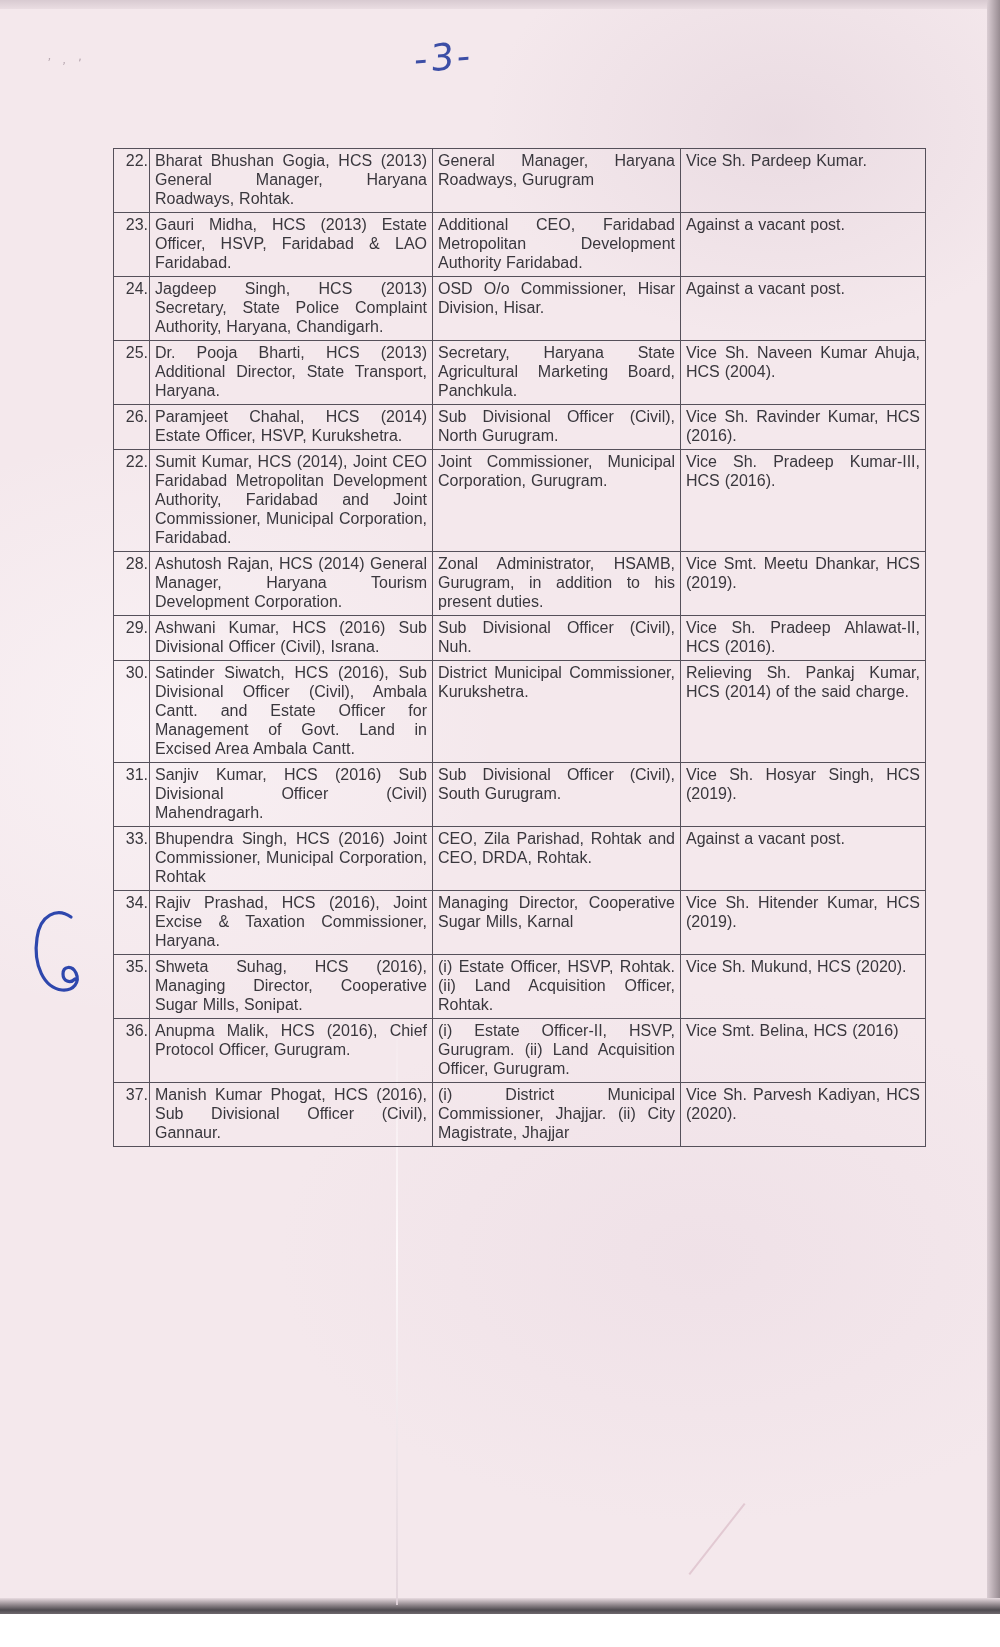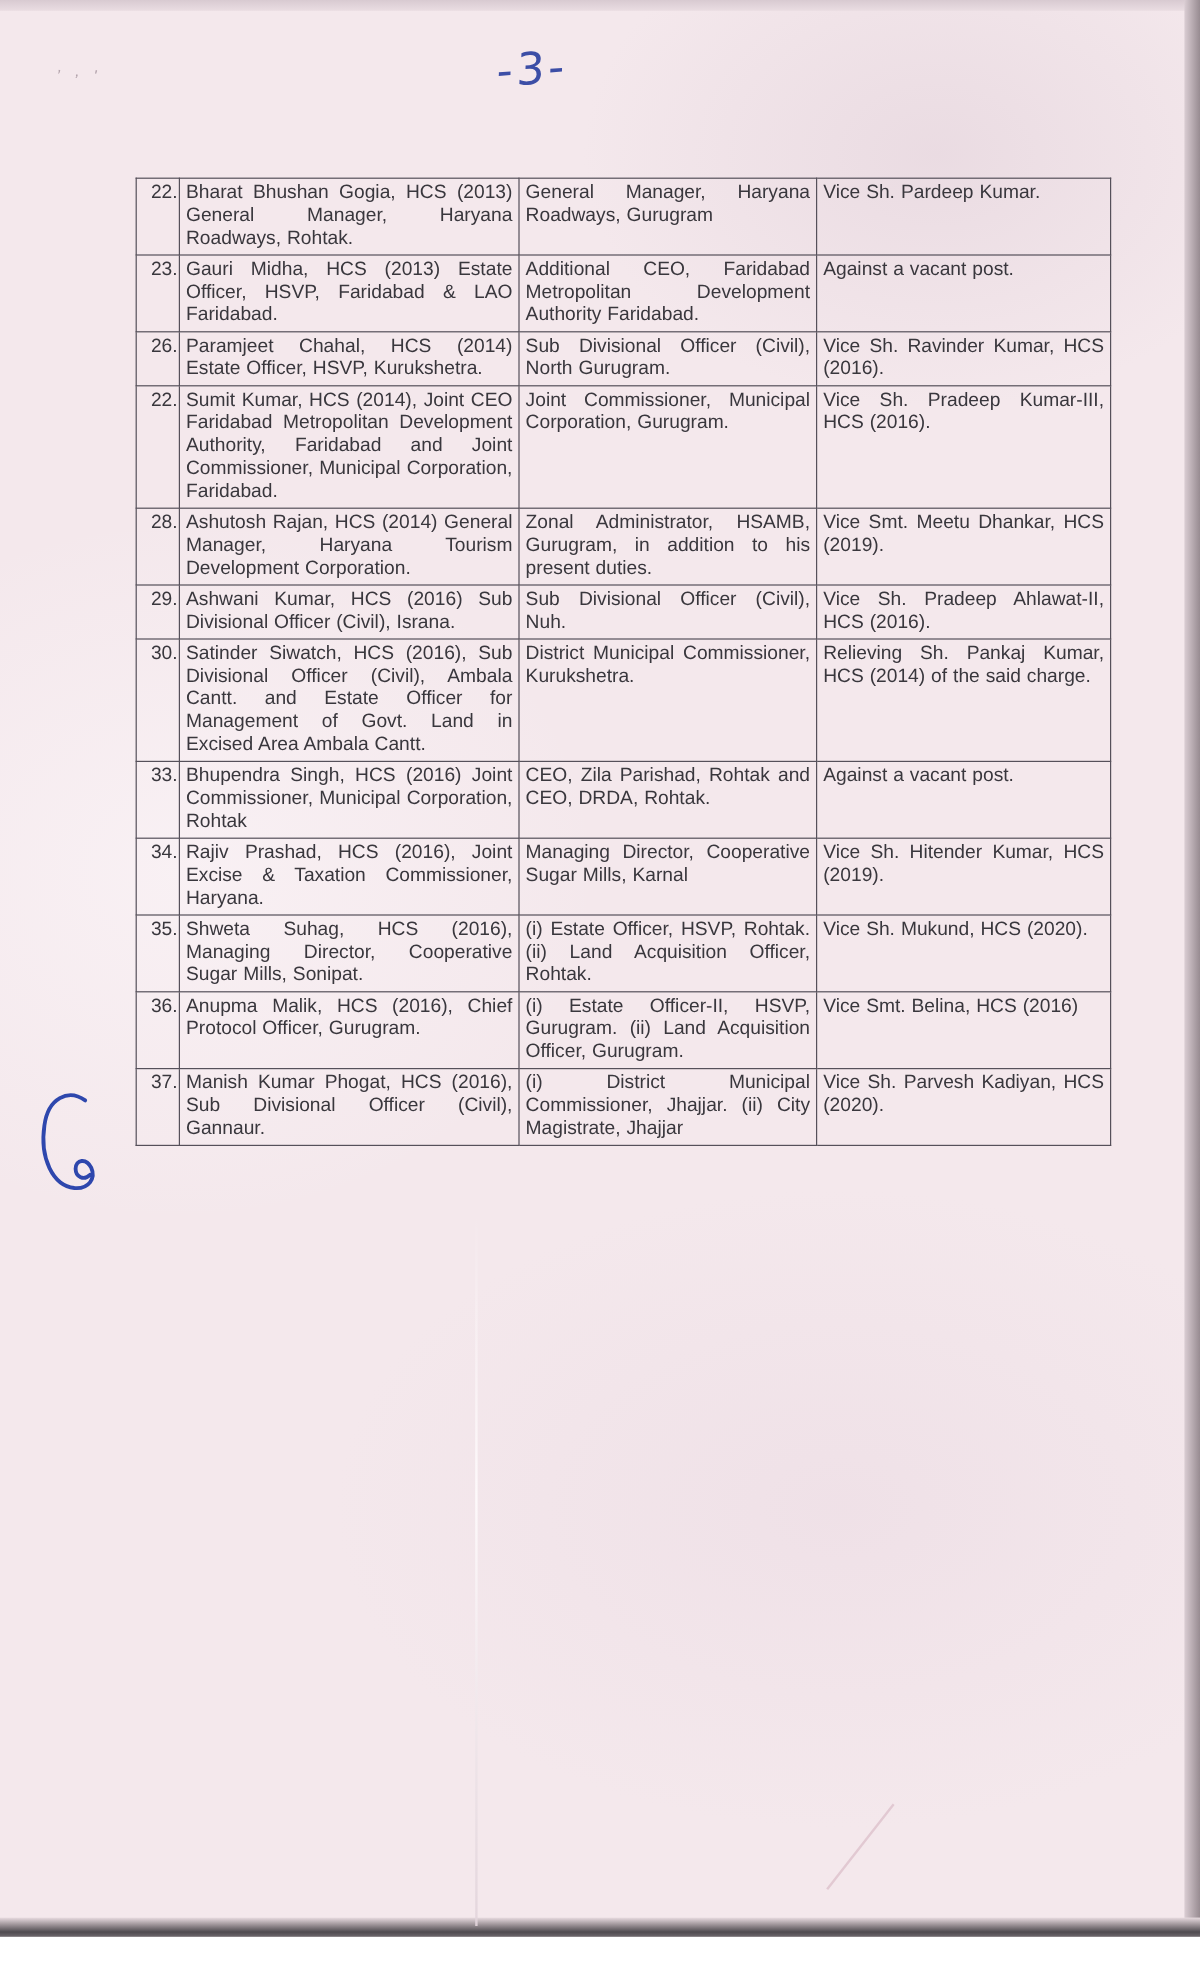--- a/index.html
+++ b/index.html
@@ -108,20 +108,32 @@
         <td class="just">General Manager, Haryana Roadways, Gurugram</td>
         <td class="just">Vice Sh. Pardeep Kumar.</td>
       </tr>
       <tr>
         <td class="sn">23.</td>
         <td class="just">Gauri Midha, HCS (2013) Estate Officer, HSVP, Faridabad &amp; LAO Faridabad.</td>
         <td class="just">Additional CEO, Faridabad Metropolitan Development Authority Faridabad.</td>
         <td class="just">Against a vacant post.</td>
       </tr>
       <tr>
+        <td class="sn">24.</td>
+        <td class="just">Jagdeep Singh, HCS (2013) Secretary, State Police Complaint Authority, Haryana, Chandigarh.</td>
+        <td class="just">OSD O/o Commissioner, Hisar Division, Hisar.</td>
+        <td class="just">Against a vacant post.</td>
+      </tr>
+      <tr>
+        <td class="sn">25.</td>
+        <td class="just">Dr. Pooja Bharti, HCS (2013) Additional Director, State Transport, Haryana.</td>
+        <td class="just">Secretary, Haryana State Agricultural Marketing Board, Panchkula.</td>
+        <td class="just">Vice Sh. Naveen Kumar Ahuja, HCS (2004).</td>
+      </tr>
+      <tr>
         <td class="sn">26.</td>
         <td class="just">Paramjeet Chahal, HCS (2014) Estate Officer, HSVP, Kurukshetra.</td>
         <td class="just">Sub Divisional Officer (Civil), North Gurugram.</td>
         <td class="just">Vice Sh. Ravinder Kumar, HCS (2016).</td>
       </tr>
       <tr>
         <td class="sn">22.</td>
         <td class="just">Sumit Kumar, HCS (2014), Joint CEO Faridabad Metropolitan Development Authority, Faridabad and Joint Commissioner, Municipal Corporation, Faridabad.</td>
         <td class="just">Joint Commissioner, Municipal Corporation, Gurugram.</td>
         <td class="just">Vice Sh. Pradeep Kumar-III, HCS (2016).</td>
@@ -136,20 +148,26 @@
         <td class="sn">29.</td>
         <td class="just">Ashwani Kumar, HCS (2016) Sub Divisional Officer (Civil), Israna.</td>
         <td class="just">Sub Divisional Officer (Civil), Nuh.</td>
         <td class="just">Vice Sh. Pradeep Ahlawat-II, HCS (2016).</td>
       </tr>
       <tr>
         <td class="sn">30.</td>
         <td class="just">Satinder Siwatch, HCS (2016), Sub Divisional Officer (Civil), Ambala Cantt. and Estate Officer for Management of Govt. Land in Excised Area Ambala Cantt.</td>
         <td class="just">District Municipal Commissioner, Kurukshetra.</td>
         <td class="just">Relieving Sh. Pankaj Kumar, HCS (2014) of the said charge.</td>
+      </tr>
+      <tr>
+        <td class="sn">31.</td>
+        <td class="just">Sanjiv Kumar, HCS (2016) Sub Divisional Officer (Civil) Mahendragarh.</td>
+        <td class="just">Sub Divisional Officer (Civil), South Gurugram.</td>
+        <td class="just">Vice Sh. Hosyar Singh, HCS (2019).</td>
       </tr>
       <tr>
         <td class="sn">33.</td>
         <td class="just">Bhupendra Singh, HCS (2016) Joint Commissioner, Municipal Corporation, Rohtak</td>
         <td class="just">CEO, Zila Parishad, Rohtak and CEO, DRDA, Rohtak.</td>
         <td class="just">Against a vacant post.</td>
       </tr>
       <tr>
         <td class="sn">34.</td>
         <td class="just">Rajiv Prashad, HCS (2016), Joint Excise &amp; Taxation Commissioner, Haryana.</td>

